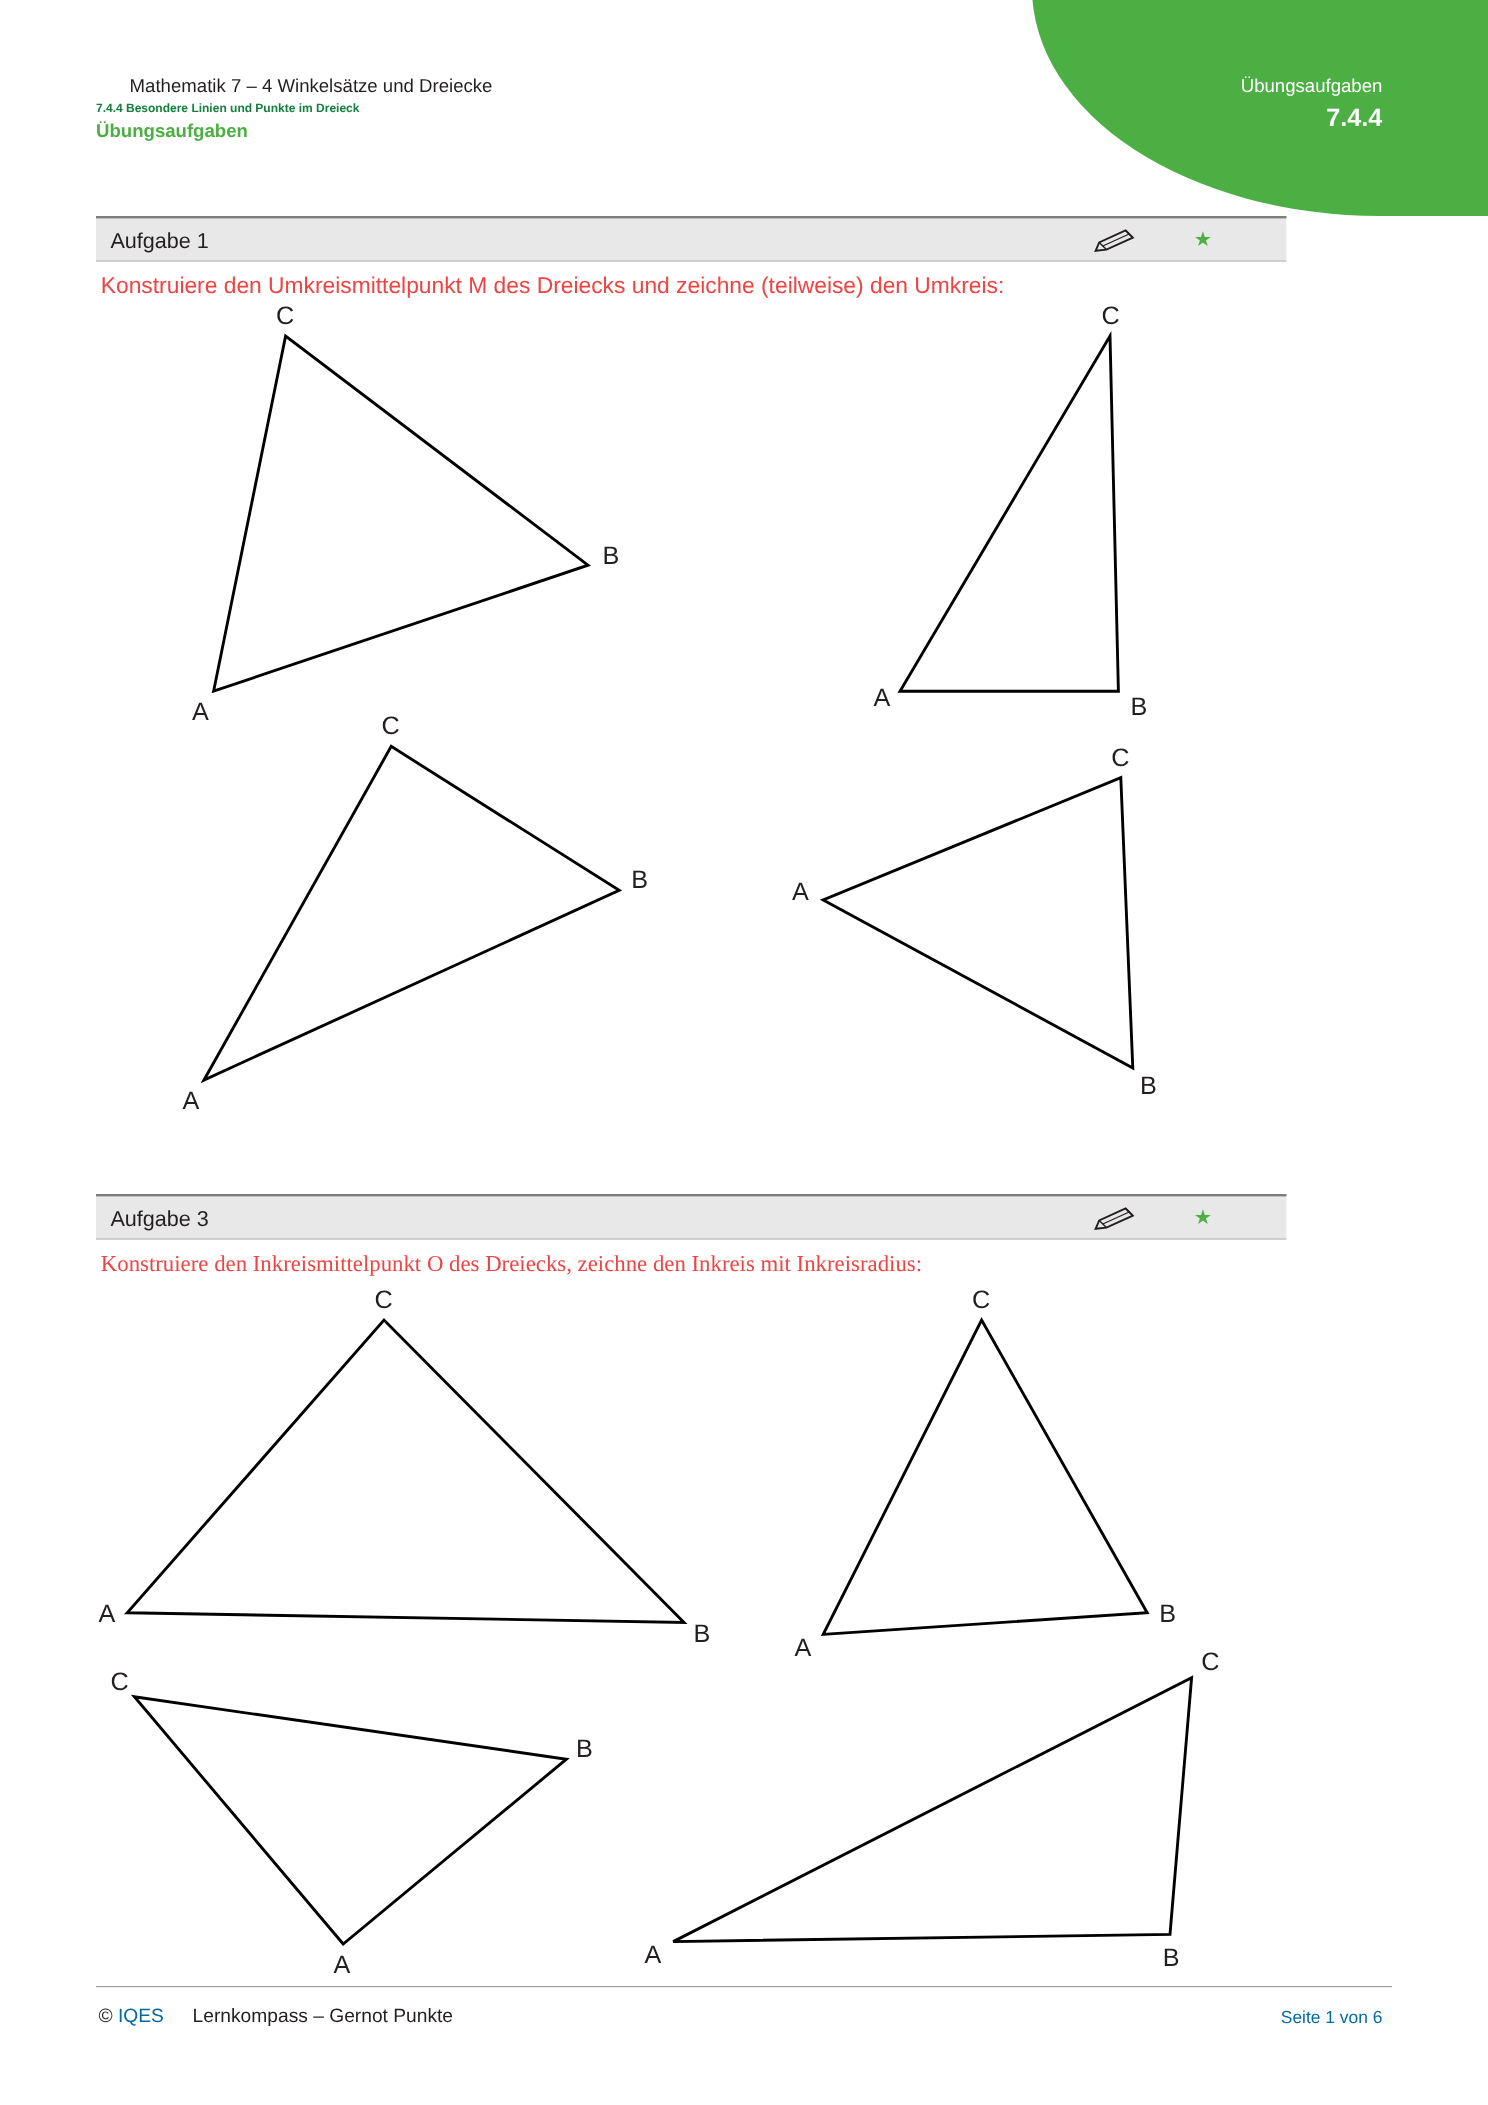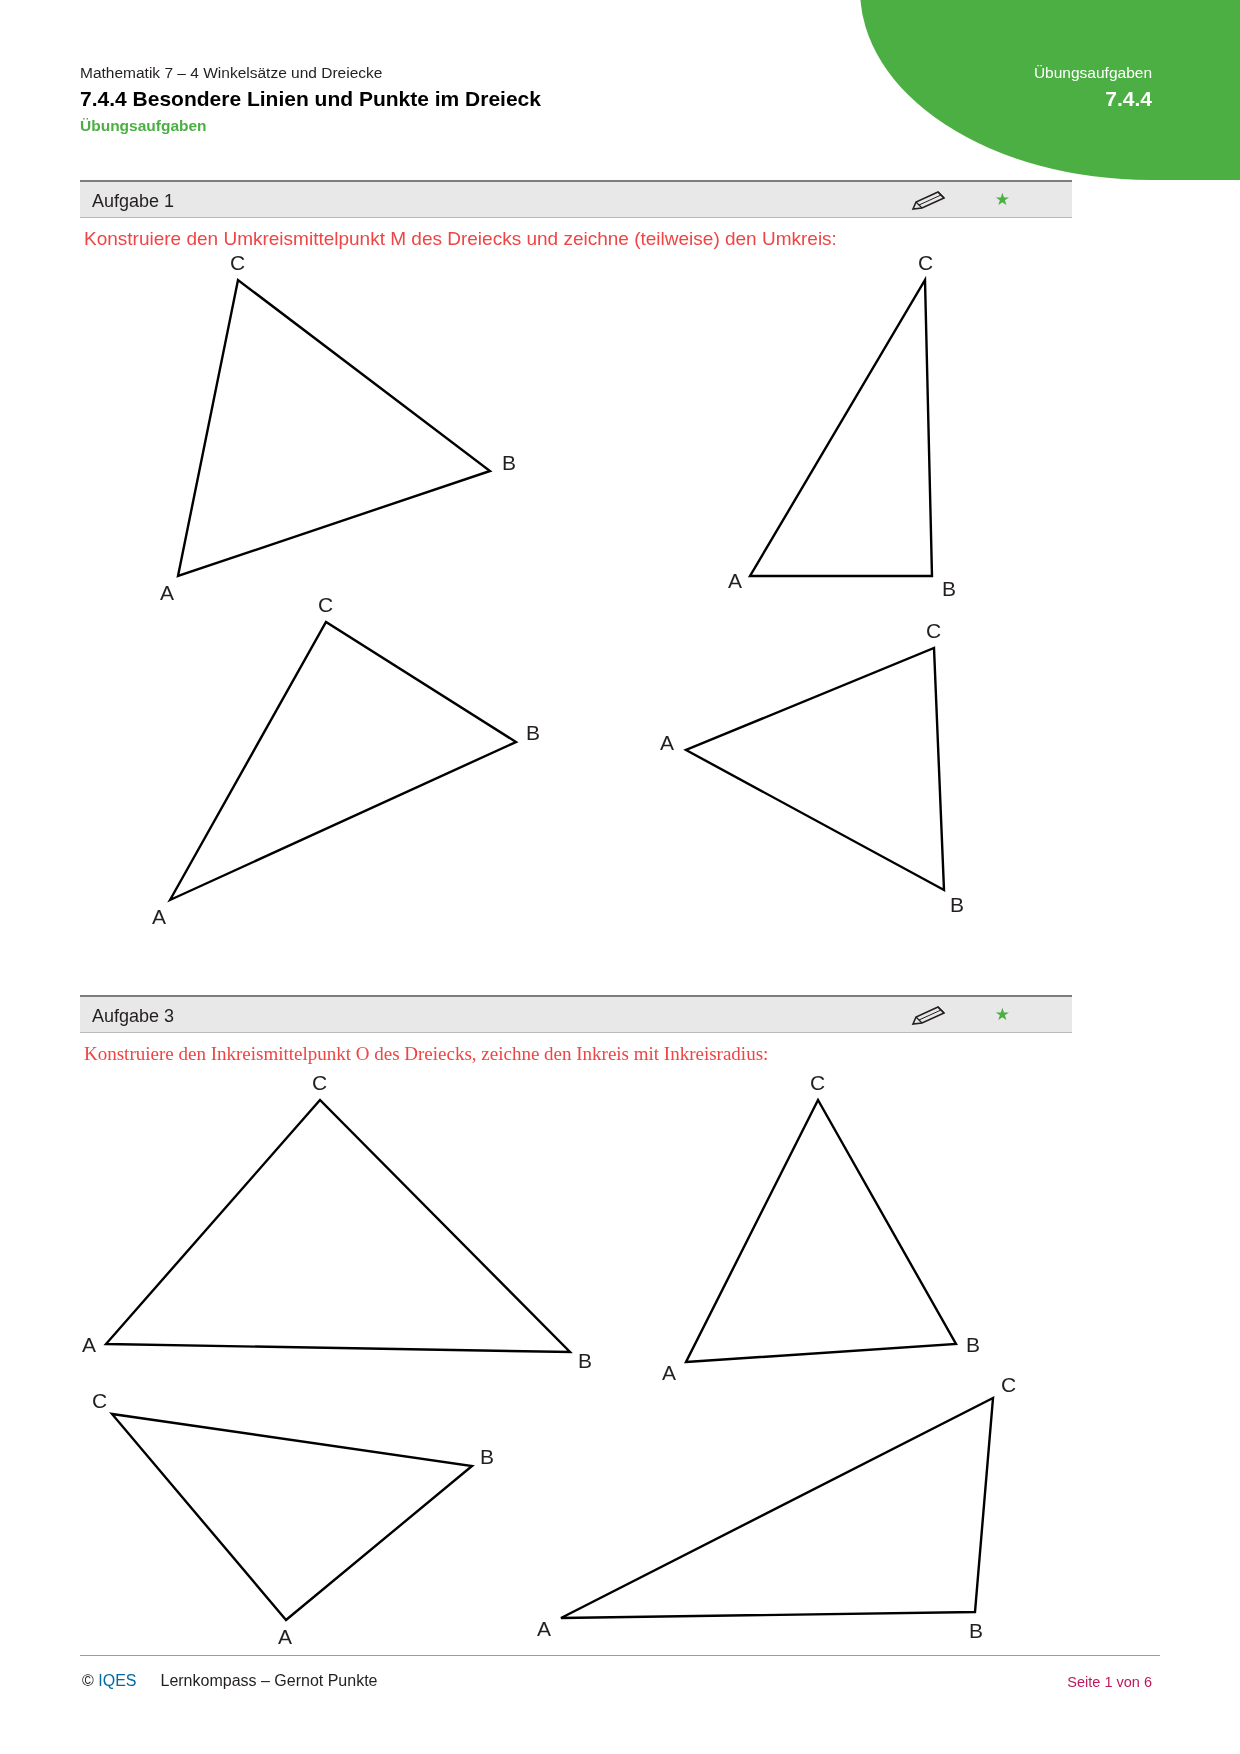--- a/index.html
+++ b/index.html
@@ -29,25 +29,26 @@
   }
   .header {
     position: absolute;
     top: 62px;
     left: 80px;
     line-height: 1.45;
   }
   .header .line1 {
     font-size: 15.5px;
     color: #231f20;
+    margin-left: 28px;
   }
   .header .line2 {
-    font-size: 21px;
+    font-size: 10px;
     font-weight: bold;
-    color: #000000;
+    color: #15803d;
   }
   .header .line3 {
     font-size: 15.5px;
     font-weight: bold;
     color: #4caf43;
   }
   .header-right {
     position: absolute;
     top: 62px;
     right: 88px;
@@ -133,21 +134,21 @@
   .footer .iqes {
     color: #0369a1;
     font-weight: normal;
   }
   .footer .lk { color: #231f20; padding-left: 24px; }
   .footer-right {
     position: absolute;
     right: 88px;
     top: 1674px;
     font-size: 14.5px;
-    color: #be185d;
+    color: #0369a1;
   }
 </style>
 </head>
 <body>
 
 <div class="green-blob"></div>
 
 <div class="header">
   <div class="line1">Mathematik 7 – 4 Winkelsätze und Dreiecke</div>
   <div class="line2">7.4.4 Besondere Linien und Punkte im Dreieck</div>

